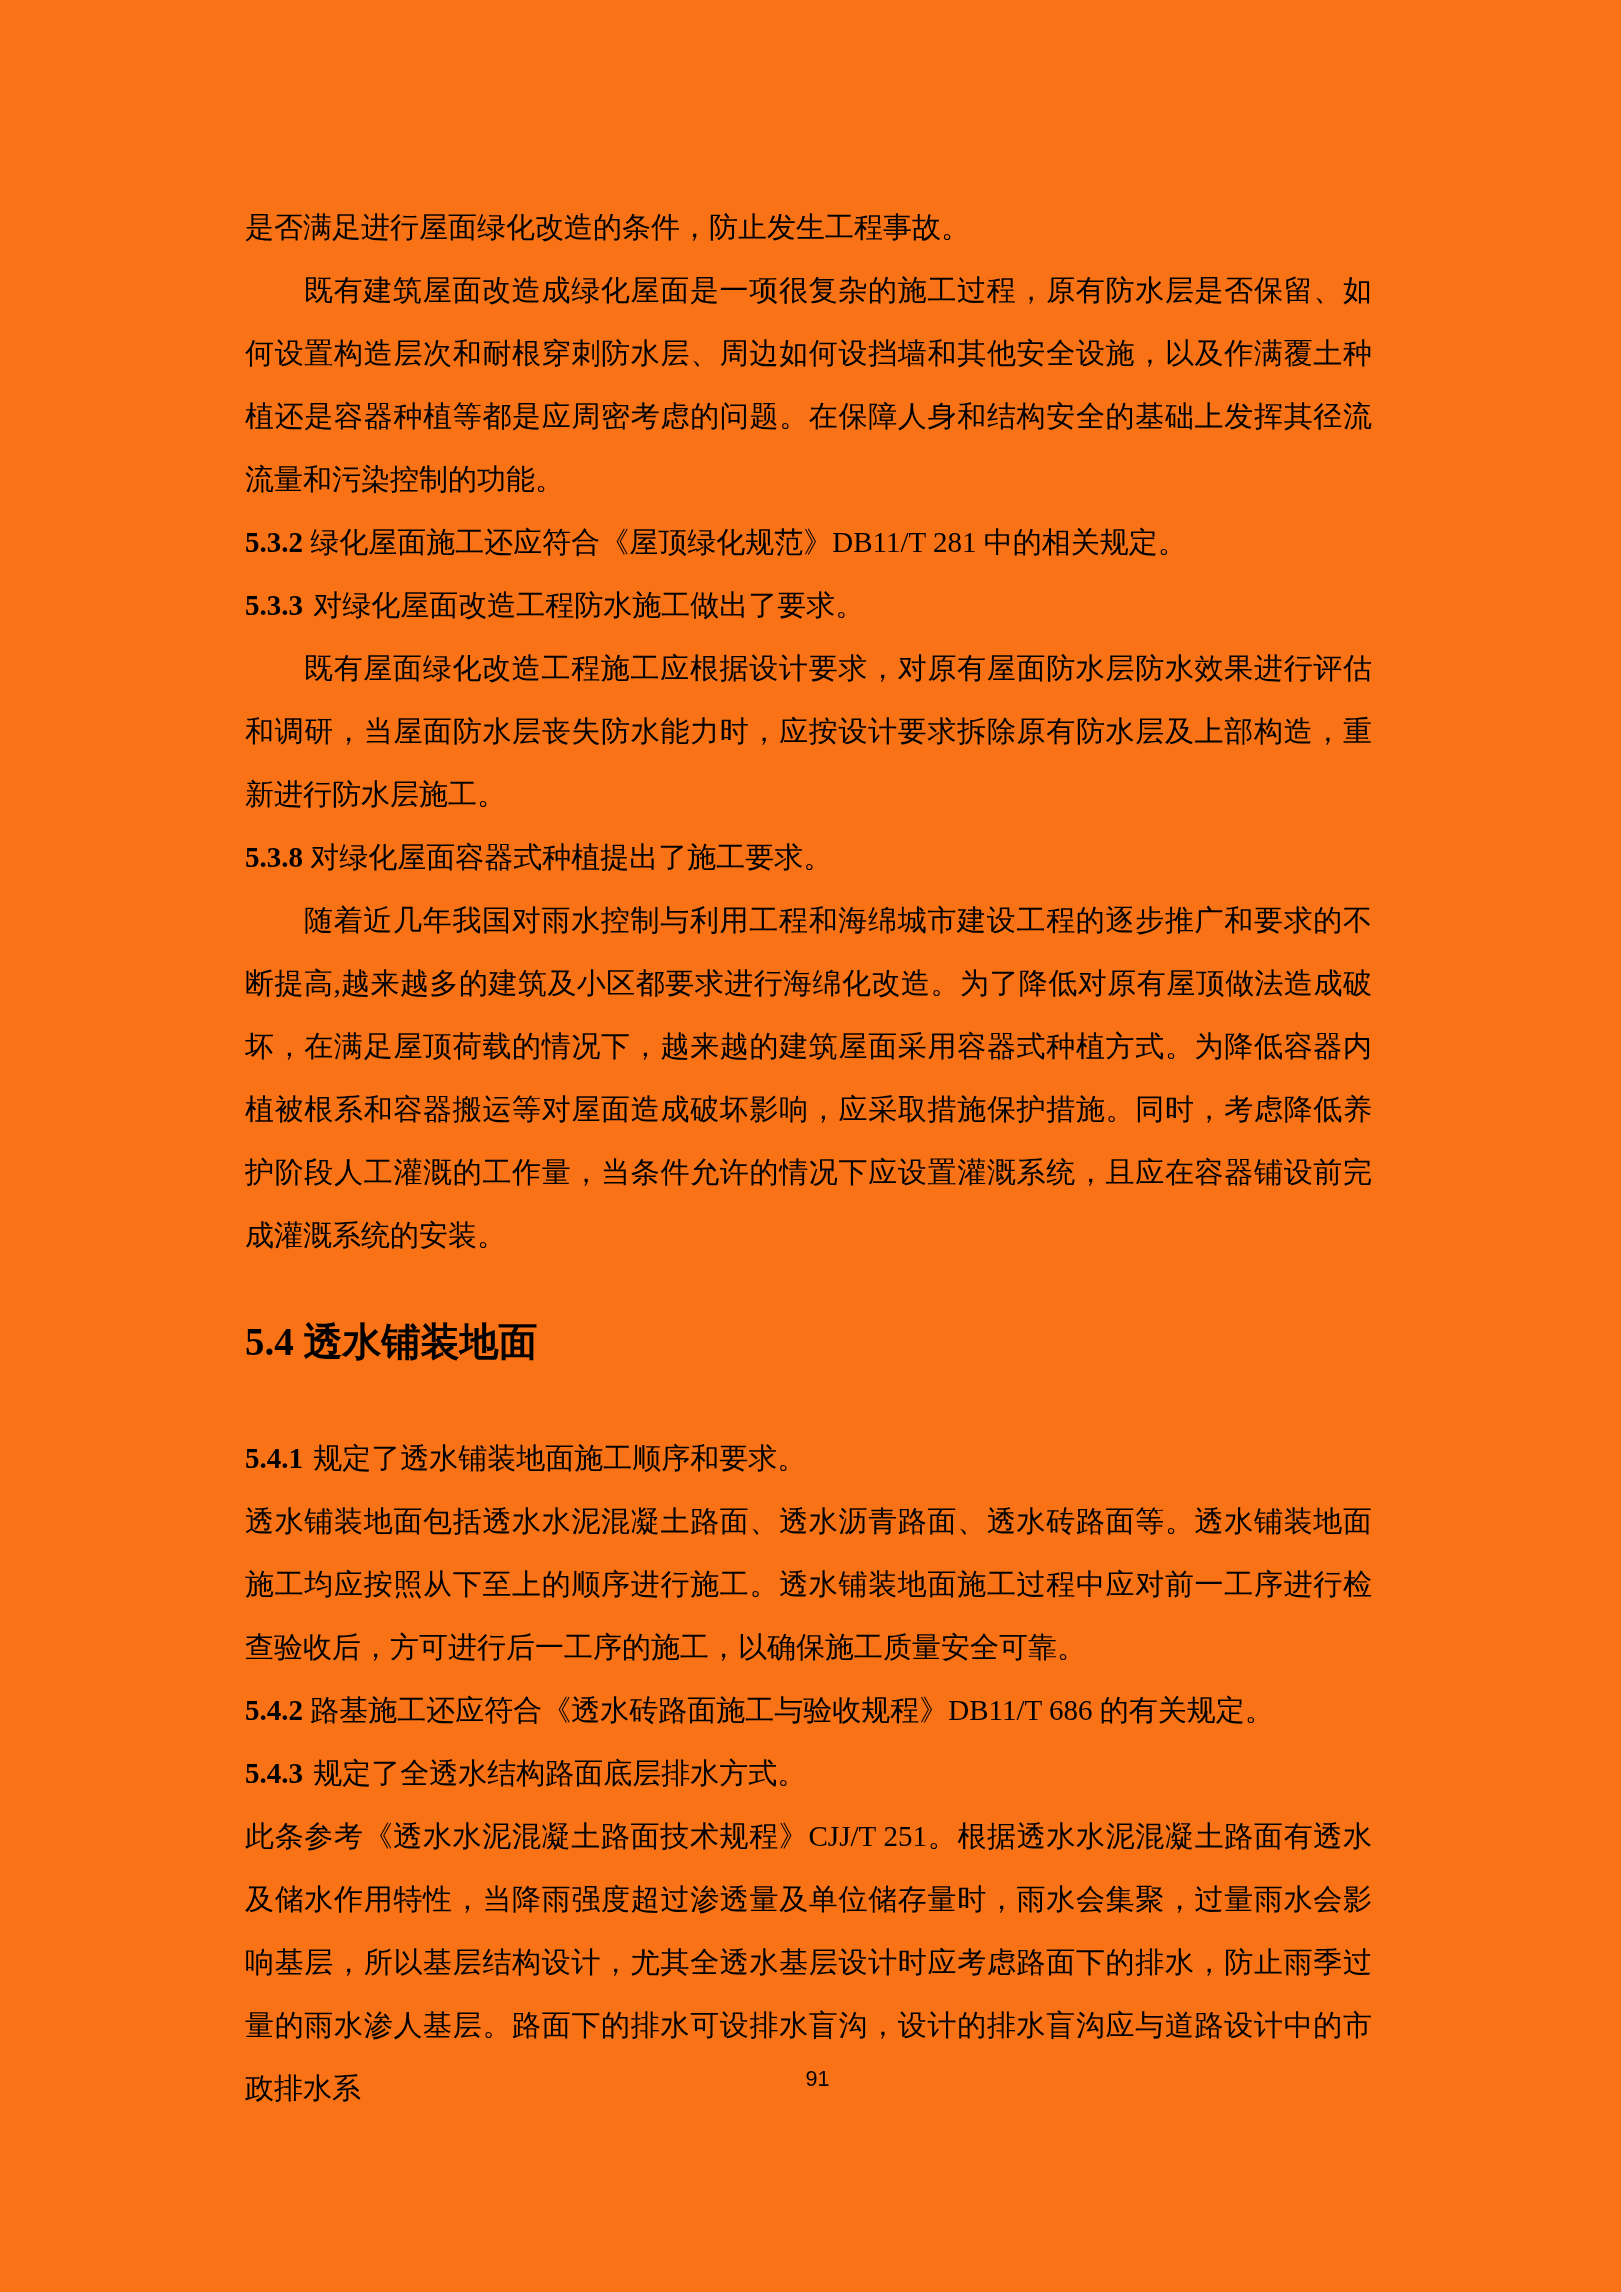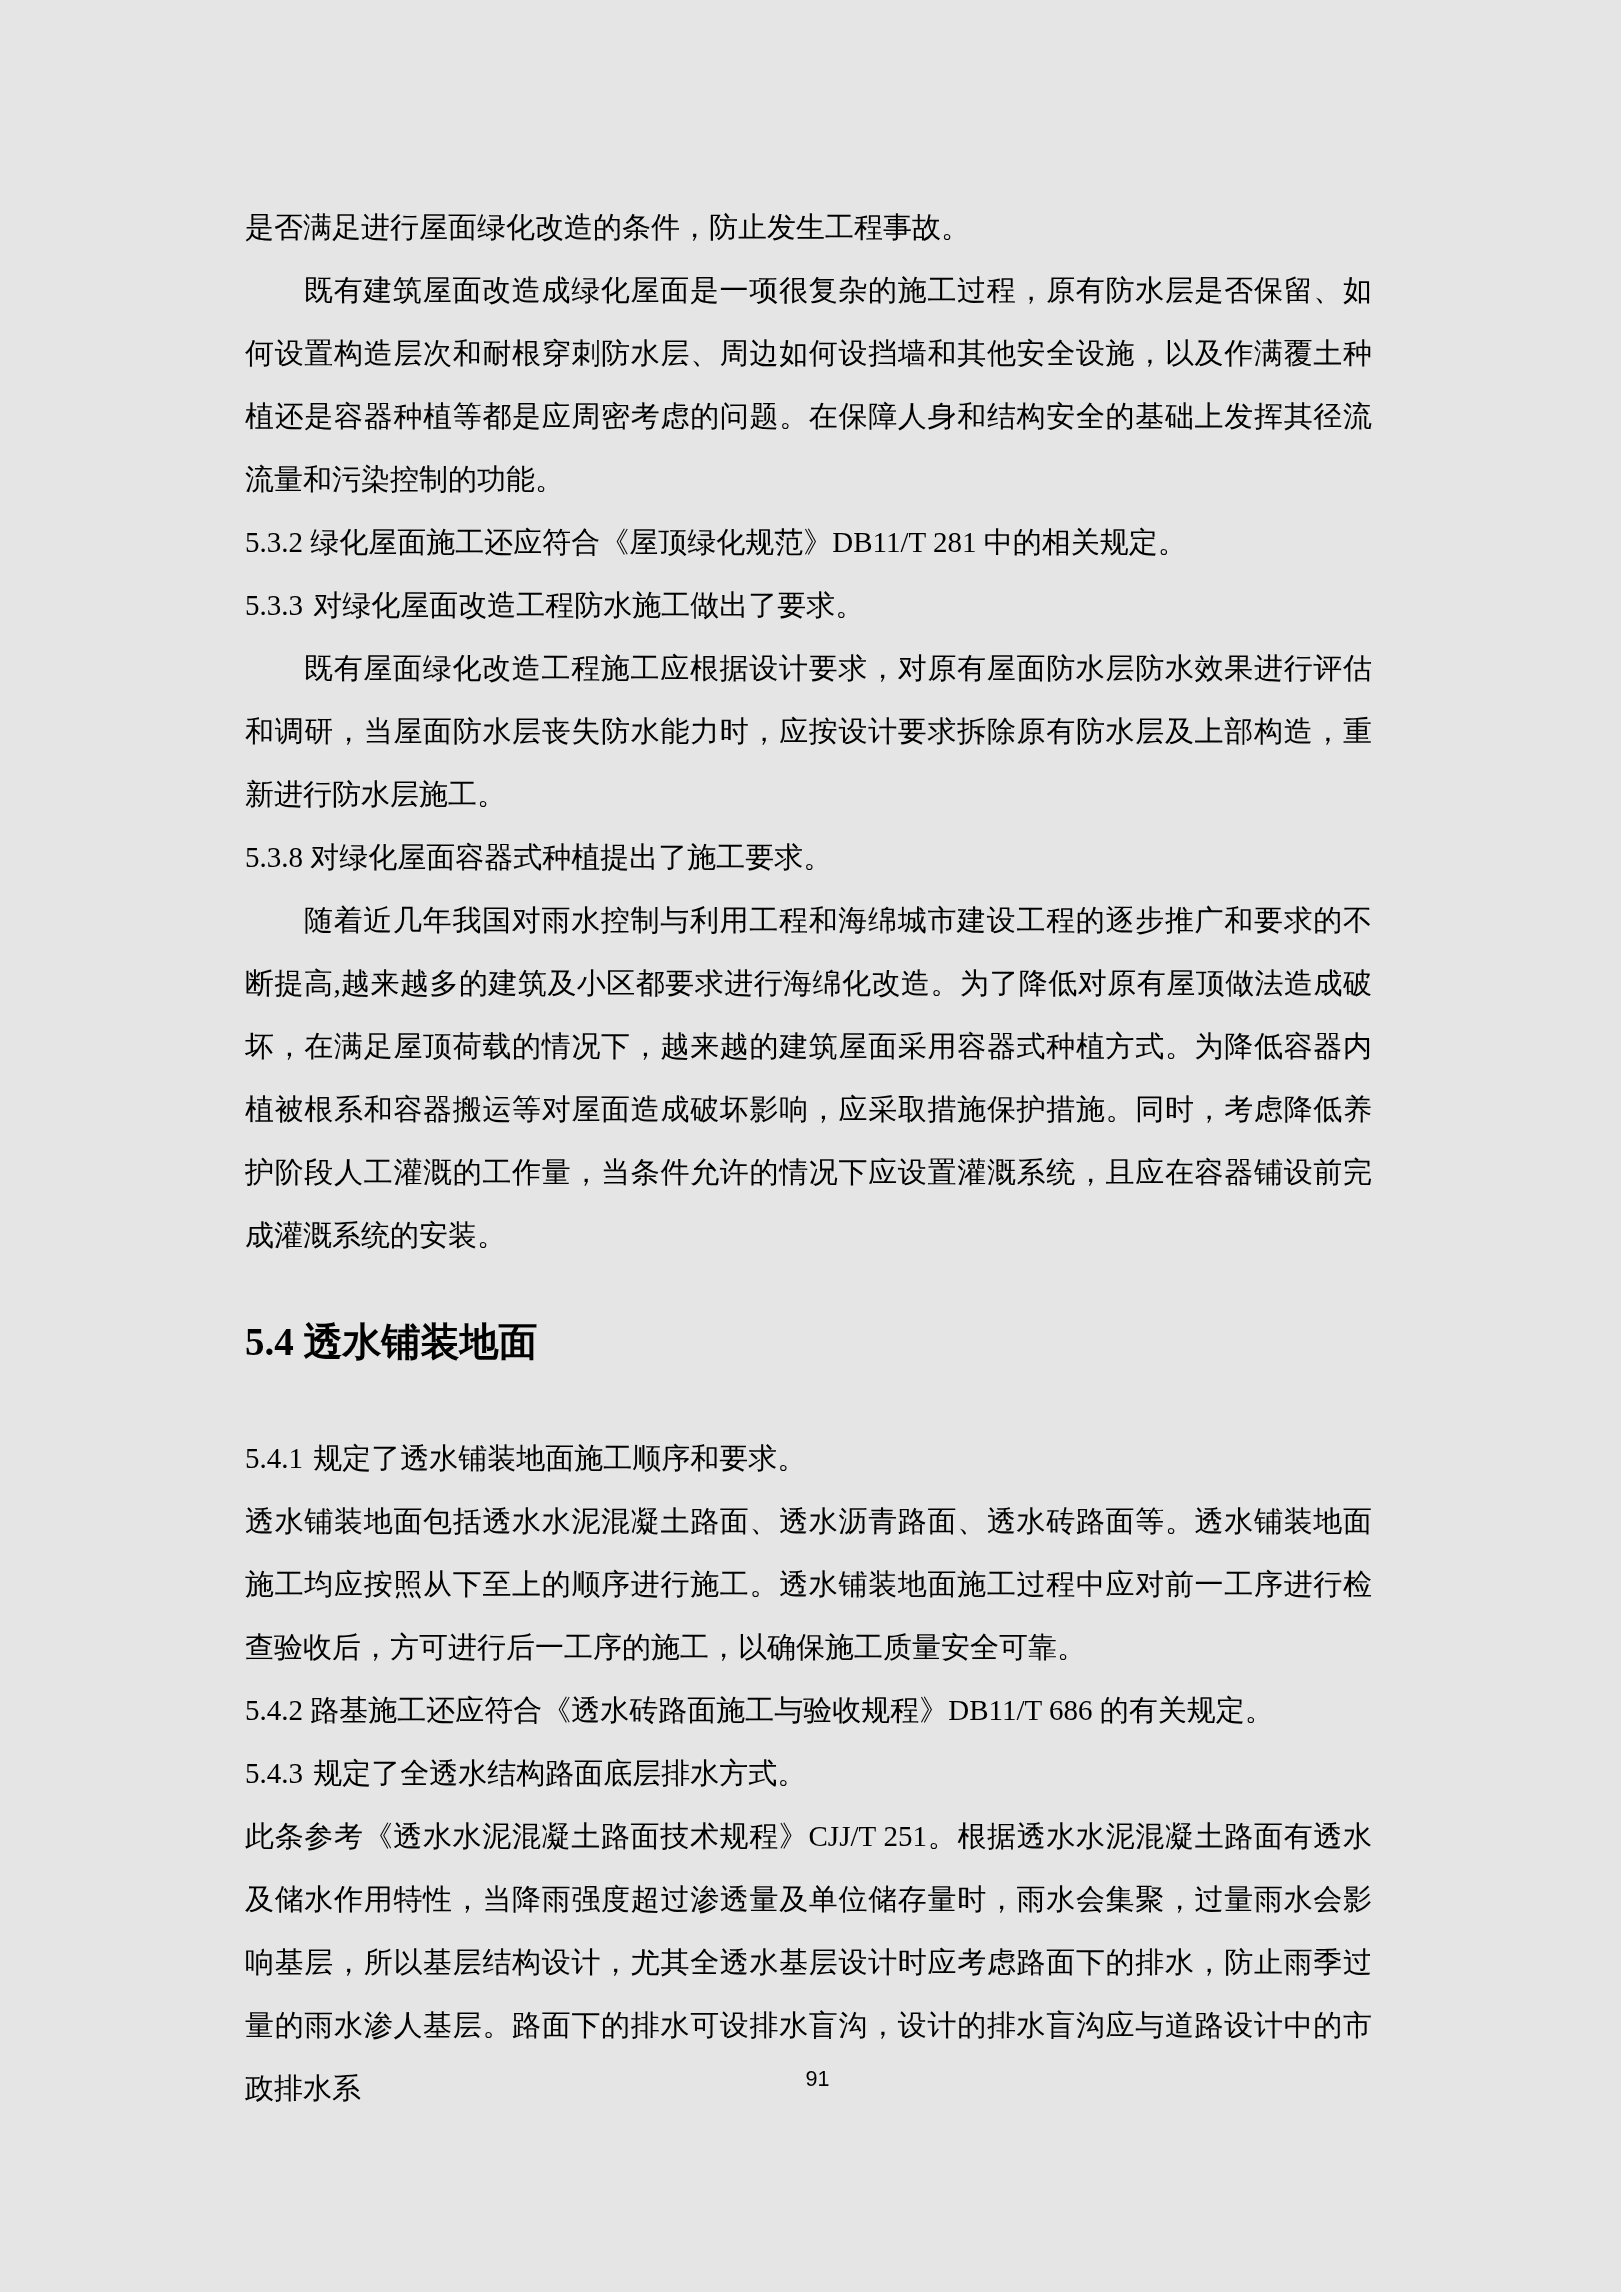--- a/index.html
+++ b/index.html
@@ -4,21 +4,21 @@
 <style>
   html, body {
     margin: 0;
     padding: 0;
     background: #ffffff;
   }
   .doc-page {
     position: relative;
     width: 1621px;
     height: 2293px;
-    background: #e5e5e5;
+    background: #f97316;
     color: #000000;
     font-family: "Liberation Serif", "DejaVu Serif", serif;
     overflow: hidden;
   }
   .content {
     position: absolute;
     left: 245px;
     top: 196px;
     width: 1127px;
   }
@@ -26,21 +26,21 @@
     margin: 0;
     font-size: 29px;
     line-height: 63px;
     text-align: justify;
     word-break: break-all;
   }
   .para.indent {
     text-indent: 59px;
   }
   .clause-num {
-    font-weight: normal;
+    font-weight: bold;
   }
   .clause-num.wide {
     margin-right: 3px;
   }
   .section-heading {
     margin: 37px 0 47px 0;
     font-size: 39px;
     line-height: 76px;
     font-weight: bold;
   }

